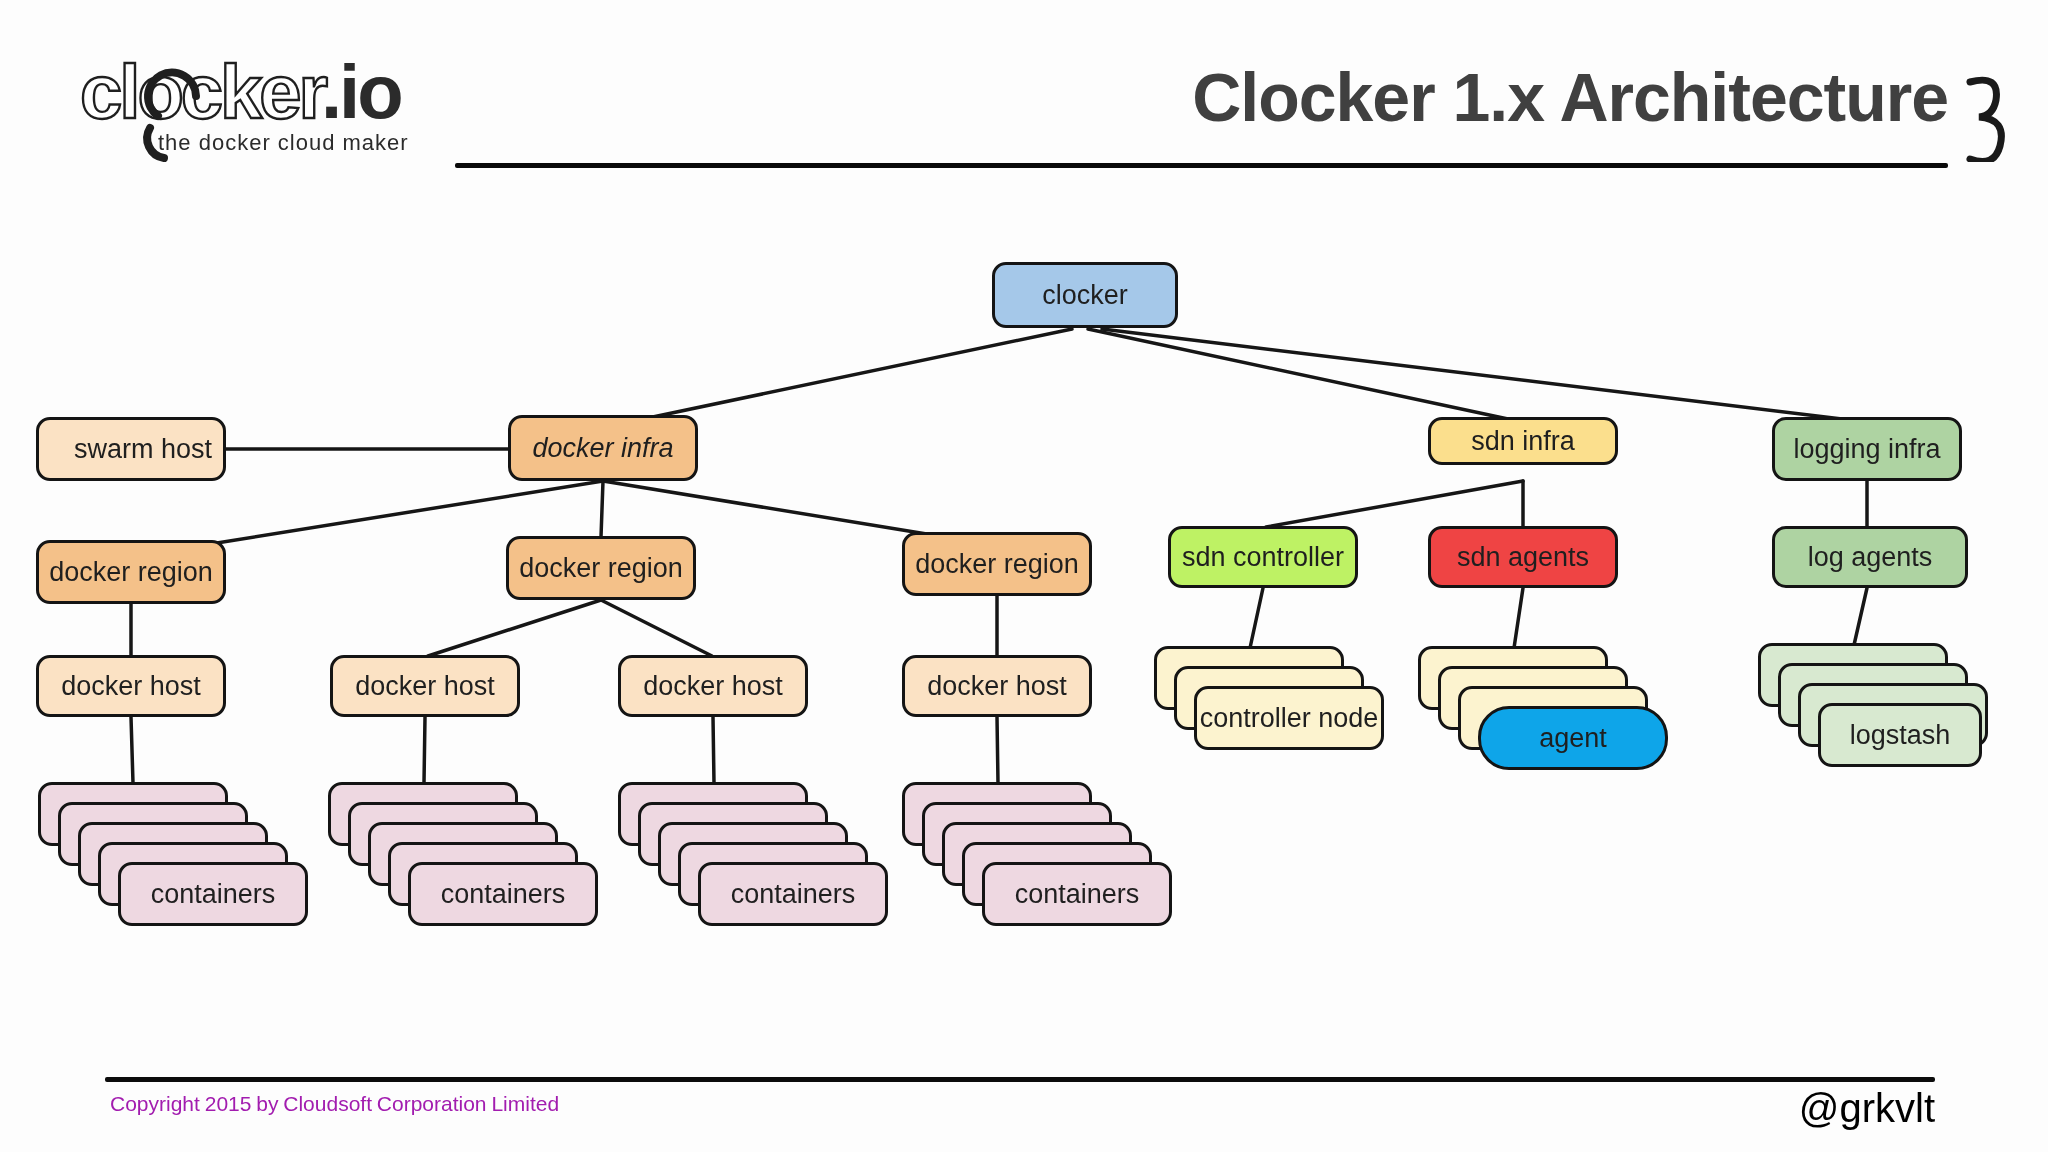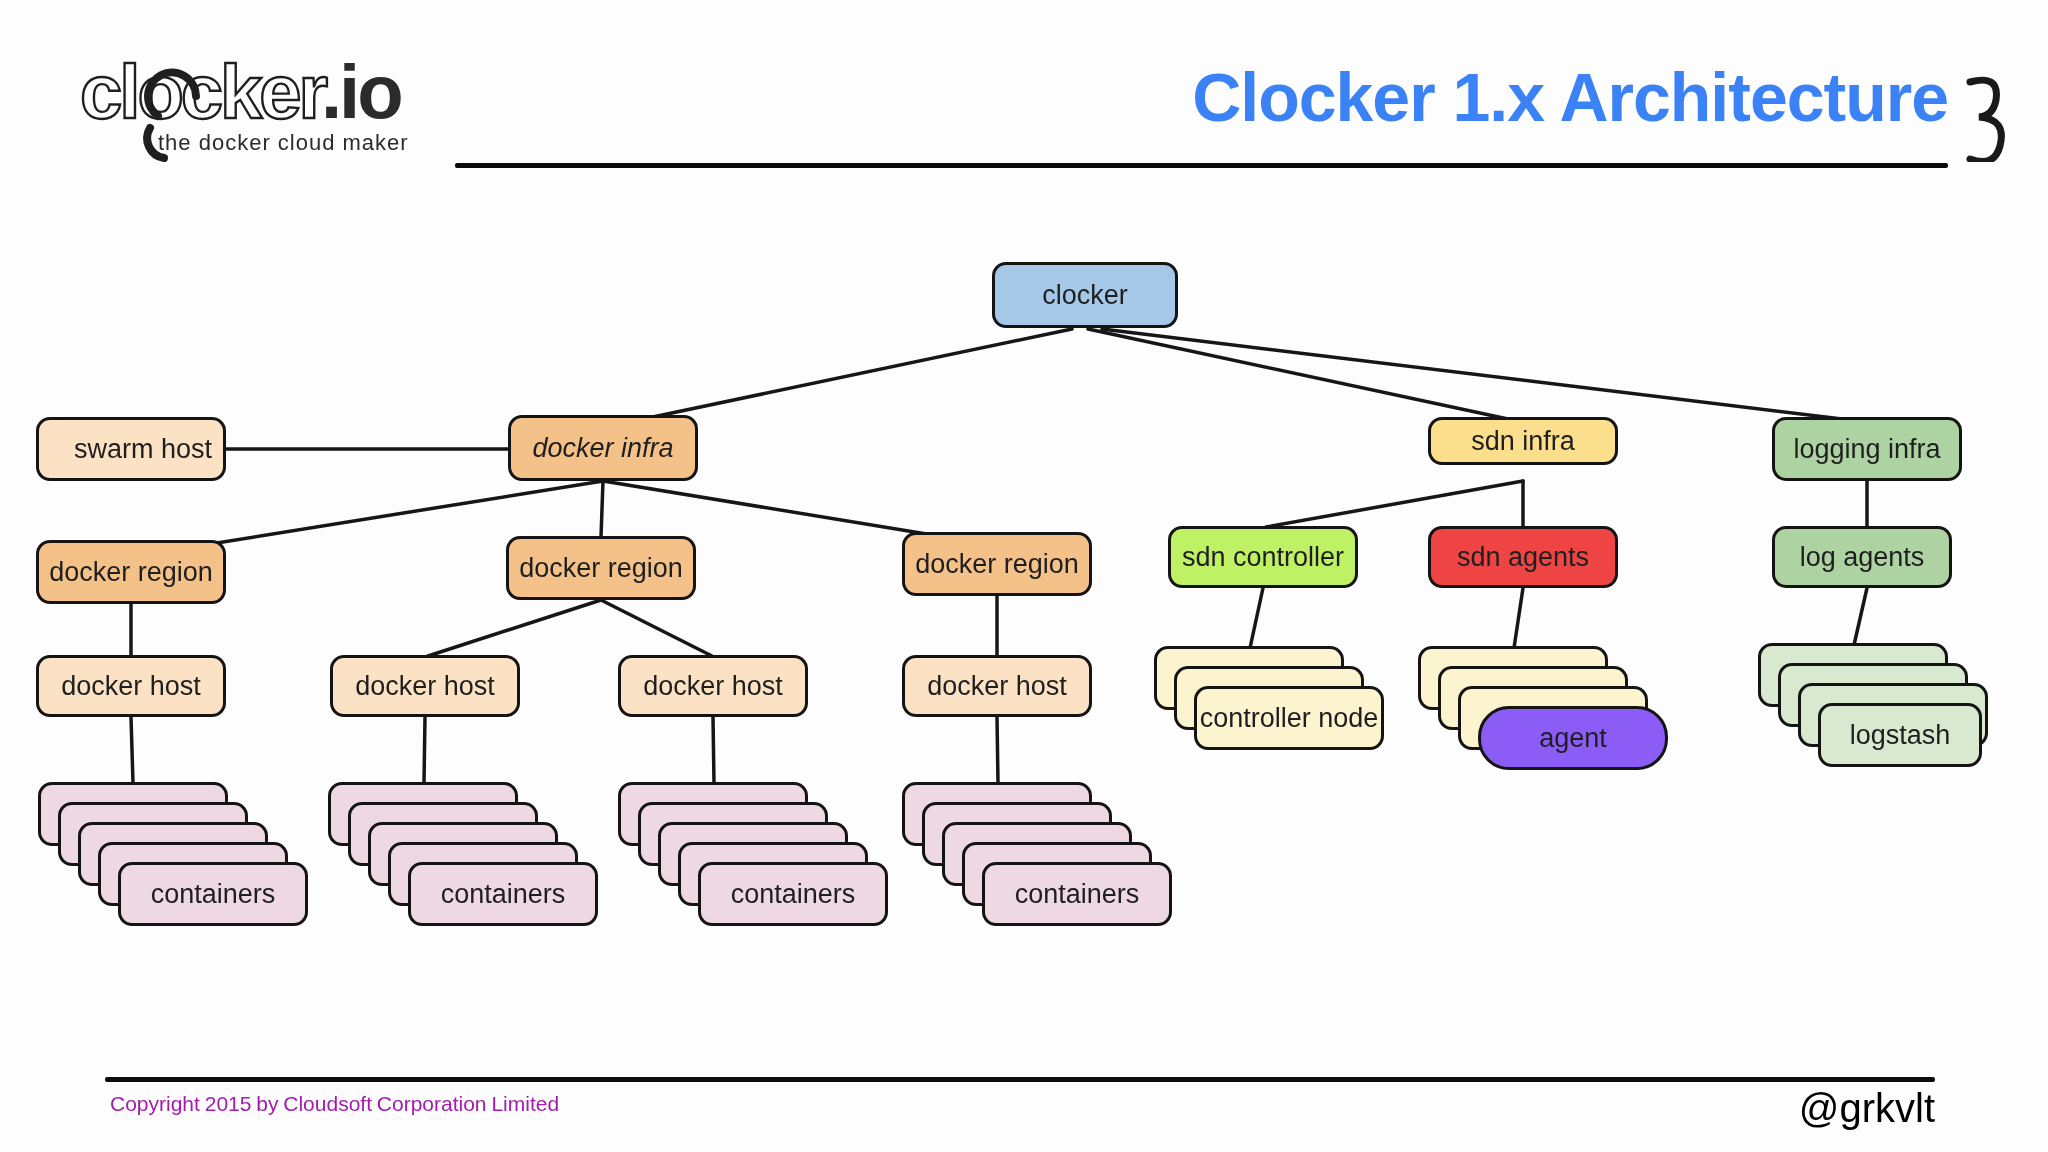--- a/index.html
+++ b/index.html
@@ -13,21 +13,21 @@
   }
   
   .logo-svg{position:absolute;left:76px;top:44px;}
   .tagline-text{font-size:22px;fill:#2b2b2b;letter-spacing:1px;}
   .logo-main-text{font-size:76px;font-weight:bold;letter-spacing:-3px;
     fill:#ffffff;stroke:#1f1f1f;stroke-width:2.4px;}
   .logo-suffix{fill:#2b2b2b;stroke:none;font-weight:bold;}
   .page-title{
     position:absolute;top:58px;right:100px;width:1100px;
     text-align:right;font-size:68px;font-weight:bold;
-    letter-spacing:-1px;color:#3b82f6;white-space:nowrap;
+    letter-spacing:-1px;color:#404040;white-space:nowrap;
   }
   .title-underline{
     position:absolute;left:455px;top:163px;width:1493px;height:5px;
     background:#0a0a0a;border-radius:2px;
   }
   .title-swirl{position:absolute;left:1962px;top:76px;}
   
   .edges-svg{position:absolute;left:0;top:0;}
   .node{
     position:absolute;box-sizing:border-box;
@@ -100,21 +100,21 @@
       <div class="node" style="left: 992px; top: 262px; width: 186px; height: 66px; background: rgb(165, 200, 233);">clocker</div>
       <div class="node" style="left: 36px; top: 417px; width: 190px; height: 64px; background: rgb(251, 226, 196); padding-left: 24px;">swarm host</div>
       <div class="node" style="left: 508px; top: 415px; width: 190px; height: 66px; background: rgb(244, 193, 137); font-style: italic;">docker infra</div>
       <div class="node" style="left: 1428px; top: 417px; width: 190px; height: 48px; background: rgb(251, 223, 141);">sdn infra</div>
       <div class="node" style="left: 1772px; top: 417px; width: 190px; height: 64px; background: rgb(174, 211, 162);">logging infra</div>
       <div class="node" style="left: 36px; top: 540px; width: 190px; height: 64px; background: rgb(244, 193, 137);">docker region</div>
       <div class="node" style="left: 506px; top: 536px; width: 190px; height: 64px; background: rgb(244, 193, 137);">docker region</div>
       <div class="node" style="left: 902px; top: 532px; width: 190px; height: 64px; background: rgb(244, 193, 137);">docker region</div>
       <div class="node" style="left: 1168px; top: 526px; width: 190px; height: 62px; background: #bef264;">sdn controller</div>
       <div class="node" style="left: 1428px; top: 526px; width: 190px; height: 62px; background: #ef4444;">sdn agents</div>
-      <div class="node" style="left: 1772px; top: 526px; width: 180px; height: 62px; background: rgb(174, 211, 162);">log agents</div>
+      <div class="node" style="left: 1772px; top: 526px; width: 196px; height: 62px; background: rgb(174, 211, 162);">log agents</div>
       <div class="node" style="left: 36px; top: 655px; width: 190px; height: 62px; background: rgb(251, 226, 196);">docker host</div>
       <div class="node" style="left: 330px; top: 655px; width: 190px; height: 62px; background: rgb(251, 226, 196);">docker host</div>
       <div class="node" style="left: 618px; top: 655px; width: 190px; height: 62px; background: rgb(251, 226, 196);">docker host</div>
       <div class="node" style="left: 902px; top: 655px; width: 190px; height: 62px; background: rgb(251, 226, 196);">docker host</div>
       <div class="stack-layer" style="left: 38px; top: 782px; width: 190px; height: 64px; background: rgb(238, 216, 225);"></div>
       <div class="stack-layer" style="left: 58px; top: 802px; width: 190px; height: 64px; background: rgb(238, 216, 225);"></div>
       <div class="stack-layer" style="left: 78px; top: 822px; width: 190px; height: 64px; background: rgb(238, 216, 225);"></div>
       <div class="stack-layer" style="left: 98px; top: 842px; width: 190px; height: 64px; background: rgb(238, 216, 225);"></div>
       <div class="stack-layer" style="left: 118px; top: 862px; width: 190px; height: 64px; background: rgb(238, 216, 225);">containers</div>
       <div class="stack-layer" style="left: 328px; top: 782px; width: 190px; height: 64px; background: rgb(238, 216, 225);"></div>
@@ -131,21 +131,21 @@
       <div class="stack-layer" style="left: 922px; top: 802px; width: 190px; height: 64px; background: rgb(238, 216, 225);"></div>
       <div class="stack-layer" style="left: 942px; top: 822px; width: 190px; height: 64px; background: rgb(238, 216, 225);"></div>
       <div class="stack-layer" style="left: 962px; top: 842px; width: 190px; height: 64px; background: rgb(238, 216, 225);"></div>
       <div class="stack-layer" style="left: 982px; top: 862px; width: 190px; height: 64px; background: rgb(238, 216, 225);">containers</div>
       <div class="stack-layer" style="left: 1154px; top: 646px; width: 190px; height: 64px; background: rgb(252, 243, 207);"></div>
       <div class="stack-layer" style="left: 1174px; top: 666px; width: 190px; height: 64px; background: rgb(252, 243, 207);"></div>
       <div class="stack-layer" style="left: 1194px; top: 686px; width: 190px; height: 64px; background: rgb(252, 243, 207);">controller node</div>
       <div class="stack-layer" style="left: 1418px; top: 646px; width: 190px; height: 64px; background: rgb(252, 243, 207);"></div>
       <div class="stack-layer" style="left: 1438px; top: 666px; width: 190px; height: 64px; background: rgb(252, 243, 207);"></div>
       <div class="stack-layer" style="left: 1458px; top: 686px; width: 190px; height: 64px; background: rgb(252, 243, 207);"></div>
-      <div class="stack-layer" style="left: 1478px; top: 706px; width: 190px; height: 64px; background: #8b5cf6; border-radius: 31px;">agent</div>
+      <div class="stack-layer" style="left: 1478px; top: 706px; width: 190px; height: 64px; background: #0ea5e9; border-radius: 31px;">agent</div>
       <div class="stack-layer" style="left: 1758px; top: 643px; width: 190px; height: 64px; background: rgb(216, 233, 208);"></div>
       <div class="stack-layer" style="left: 1778px; top: 663px; width: 190px; height: 64px; background: rgb(216, 233, 208);"></div>
       <div class="stack-layer" style="left: 1798px; top: 683px; width: 190px; height: 64px; background: rgb(216, 233, 208);"></div>
       <div class="stack-layer" style="left: 1818px; top: 703px; width: 164px; height: 64px; background: rgb(216, 233, 208);">logstash</div>
     </div>
 
   <div class="footer-line"></div>
   <div class="footer-copyright">Copyright 2015 by Cloudsoft Corporation Limited</div>
   <div class="footer-handle">@grkvlt</div>
 </div>

